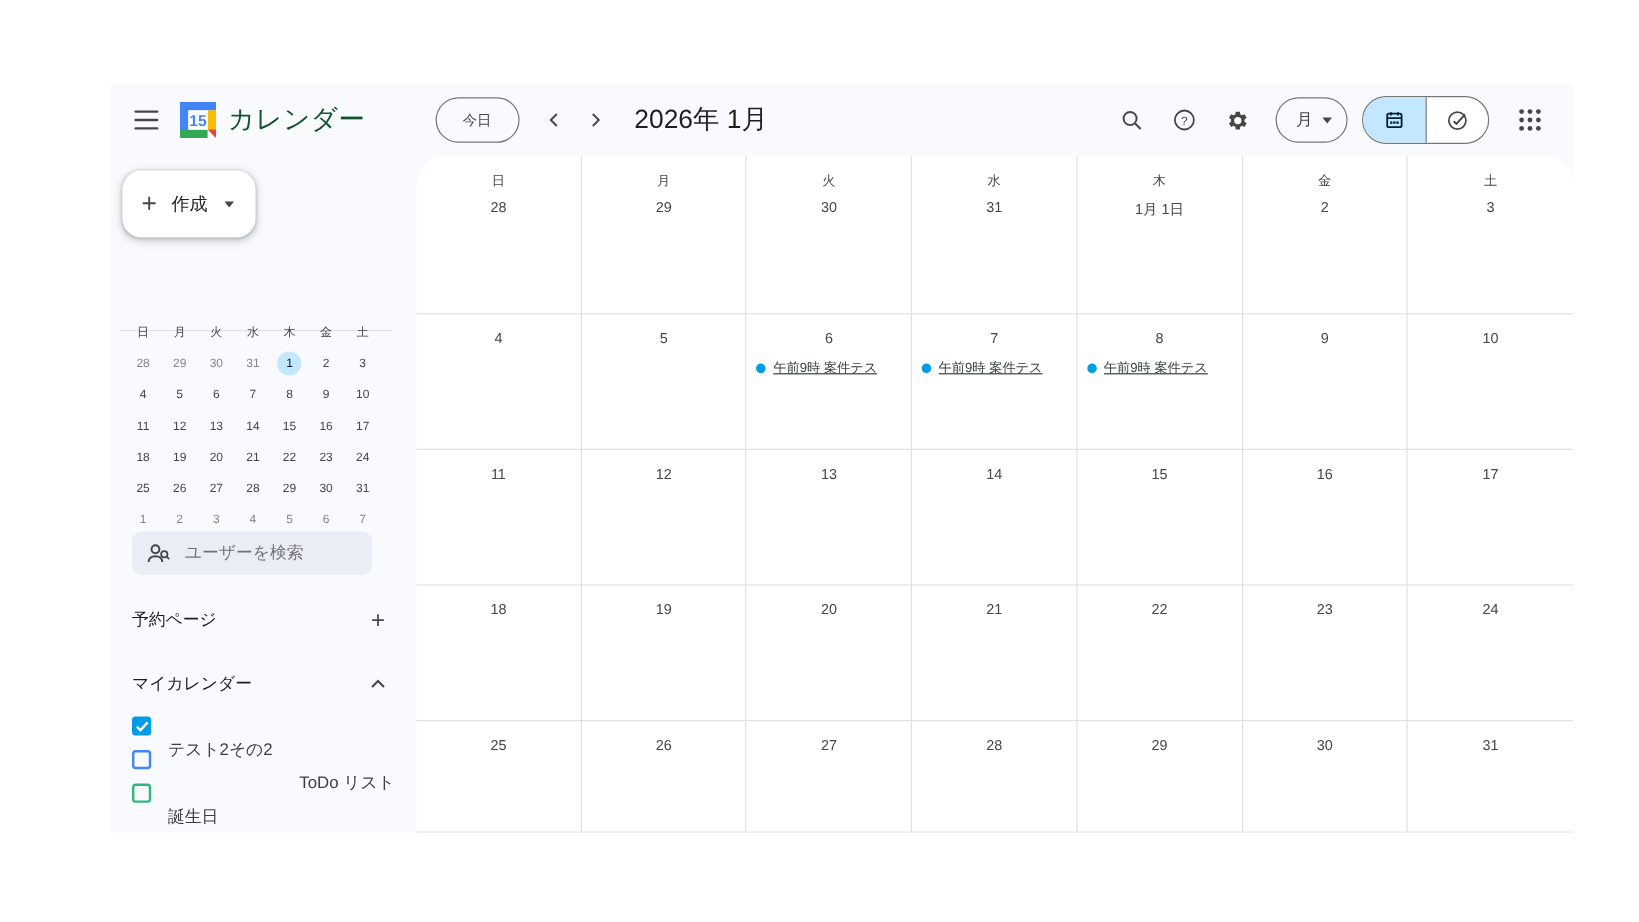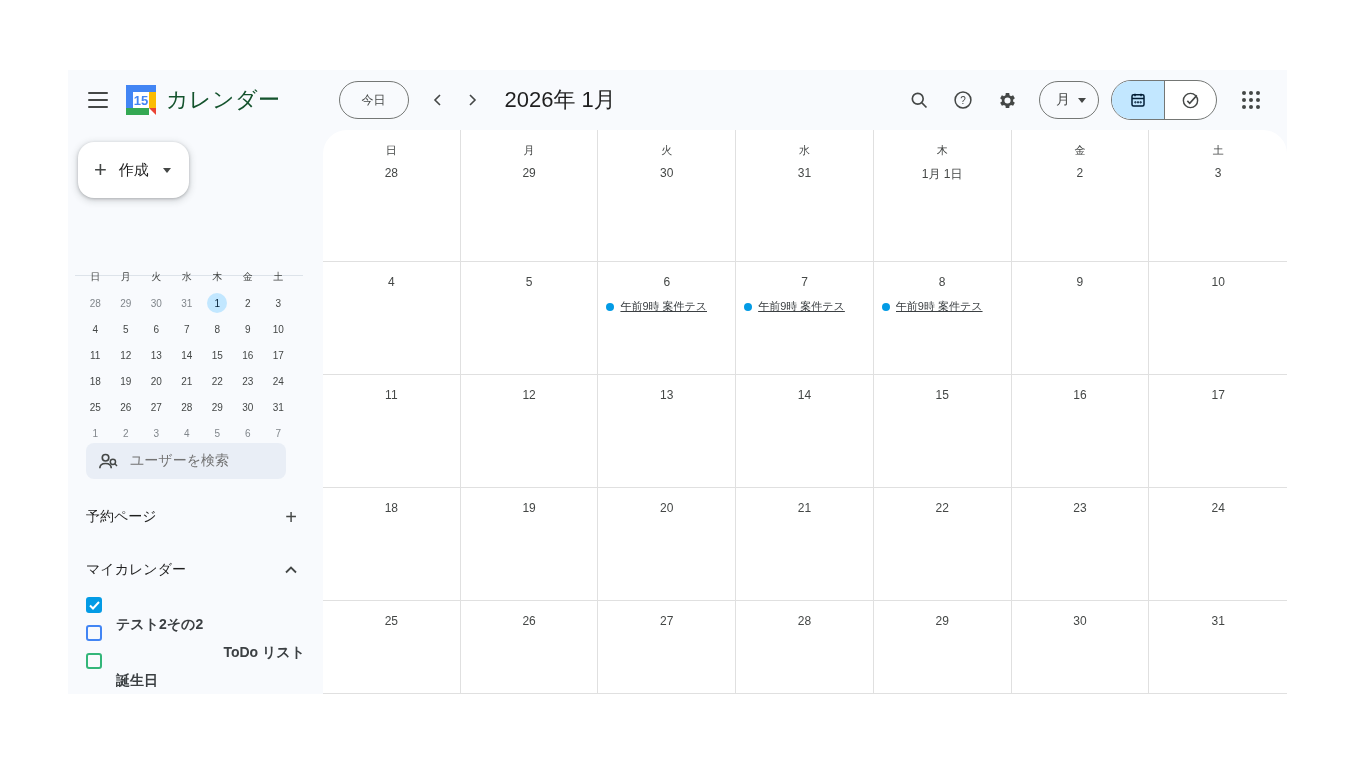--- a/index.html
+++ b/index.html
@@ -1,17 +1,17 @@
 <!DOCTYPE html>
 <html><head>
 <meta charset="utf-8">
 <style>
   * { margin:0; padding:0; box-sizing:border-box; }
   html,body { width:1366px; height:768px; background:#ffffff; font-family:"Liberation Sans","DejaVu Sans",sans-serif; }
-  .app { position:absolute; left:68px; top:70px; width:1219px; height:624px; background:#f8fafd; overflow:hidden; }
+  .app { position:absolute; left:92px; top:70px; width:1219px; height:624px; background:#f8fafd; overflow:hidden; }
 
   
   .header { position:absolute; left:0; top:0; width:100%; height:60px; display:flex; align-items:center; }
   .hamburger { width:48px; height:48px; margin-left:6px; display:flex; flex-direction:column; justify-content:center; align-items:center; gap:5px; cursor:pointer; border-radius:50%; }
   .hamburger span { display:block; width:20px; height:2px; background:#444746; border-radius:1px; }
   .logo { width:30px; height:30px; position:relative; margin-left:4px; background:#fff; }
   .logo .top { position:absolute; top:0; left:0; right:0; height:7px; background:#4285f4; }
   .logo .left { position:absolute; top:0; left:0; bottom:0; width:7px; background:#4285f4; }
   .logo .right { position:absolute; top:7px; right:0; bottom:7px; width:7px; background:#fbbc04; }
   .logo .bottom { position:absolute; bottom:0; left:0; right:7px; height:7px; background:#34a853; }
@@ -44,21 +44,21 @@
   .mini-cell.hdr { font-weight:500; cursor:default; }
   .mini-cell.muted { color:#80868b; }
   .mini-cell .pill { width:20px; height:20px; border-radius:50%; display:flex; align-items:center; justify-content:center; }
   .mini-cell .pill.selected { background:#c2e7ff; color:#001d35; }
   .user-search { position:absolute; left:18px; top:313px; width:200px; height:36px; background:#e9eef6; border-radius:8px; display:flex; align-items:center; gap:12px; padding:0 12px; cursor:pointer; }
   .user-search span { font-size:14px; color:#737373;text-align:right; }
   .side-row { position:absolute; left:18px; right:18px; display:flex; align-items:center; font-size:14px; color:#1f1f1f; font-weight:500; }
   .side-row .spacer { flex:1; }
   .side-icon { width:28px; height:28px; display:flex; align-items:center; justify-content:center; color:#444746; cursor:pointer; border-radius:50%; }
   .cal-item { position:absolute; left:18px; right:18px; height:26px; display:flex; align-items:center; gap:14px; cursor:pointer; }
-  .cal-item span { font-size:14px; color:#3c4043; font-weight:700;margin-top:40px; }
+  .cal-item span { font-size:14px; color:#3c4043; font-weight:400;margin-top:40px; }
   .cbox { width:16px; height:16px; border-radius:3px; border:2px solid; display:flex; align-items:center; justify-content:center; flex:none; }
   .cbox svg { display:block; }
 
   
   .main { position:absolute; left:255px; top:60px; right:0; bottom:0; background:#ffffff; border-radius:24px 24px 0 0; overflow:hidden; }
   .grid { display:grid; grid-template-columns:repeat(7,1fr); grid-template-rows:132px 113px 113px 113px 1fr; width:100%; height:100%; }
   .cell { border-right:1px solid #e0e0e0; border-bottom:1px solid #e0e0e0; position:relative; padding-top:7px; }
   .cell:nth-child(7n) { border-right:none; }
   .cell .daynames { text-align:center; font-size:11px; color:#444746; margin-top:6px; font-weight:500; }
   .cell .datenum { text-align:center; font-size:12px; color:#444746; margin-top:6px; font-weight:500; }

